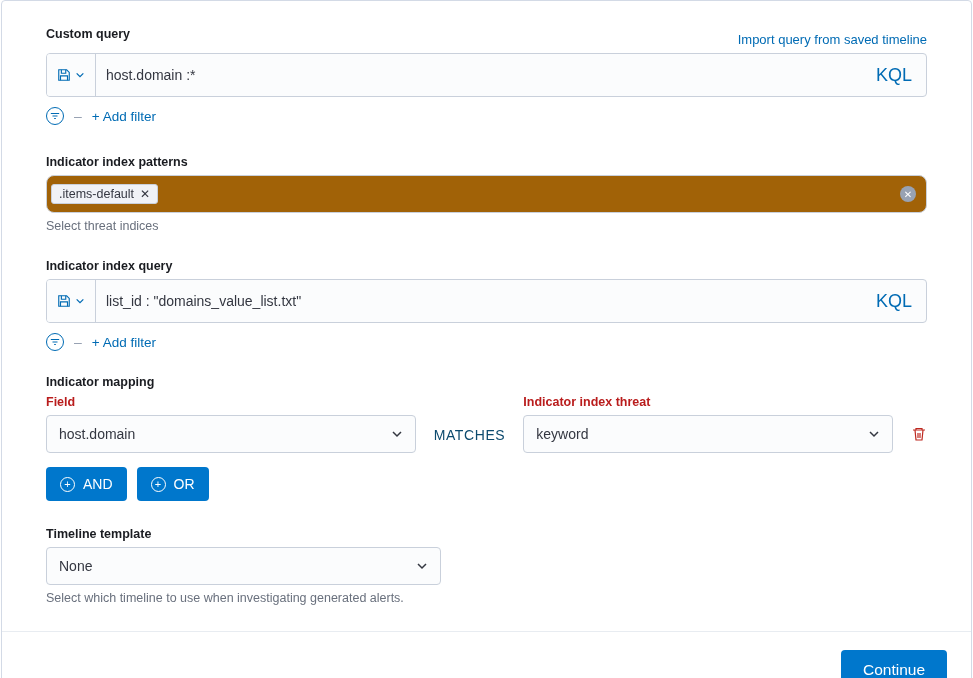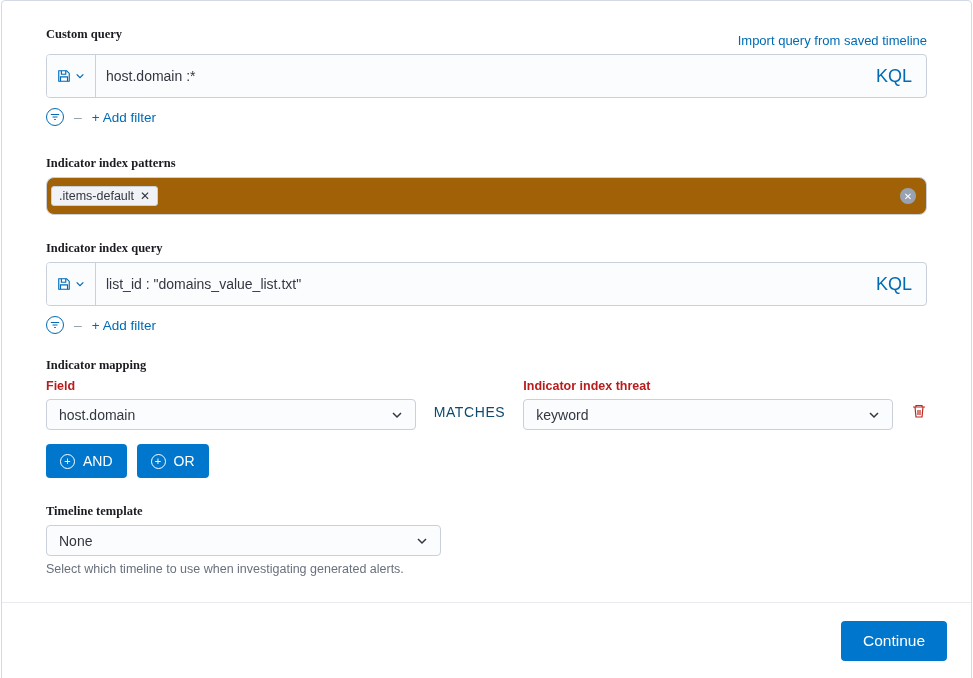--- a/index.html
+++ b/index.html
@@ -21,21 +21,20 @@
   }
   .panel-inner {
     padding: 0 44px 0 44px;
   }
   .section-label {
     font-size: 12.5px;
     font-weight: 600;
     color: #1a1c21;
     margin-bottom: 6px;
     margin-top: 16px;
-    font-family: Liberation Serif, serif;
   }
   .row-header {
     display: flex;
     justify-content: space-between;
     align-items: flex-end;
     margin-top: 10px;
     margin-bottom: 6px;
   }
   .link {
     color: #006bb4;
@@ -163,21 +162,21 @@
     color:#b91c1c;
     margin-bottom:6px;
   }
   .select-box {
     display:flex;
     align-items:center;
     justify-content:space-between;
     border:1px solid #c9d0db;
     border-radius:4px;
     background:#fbfcfd;
-    height:31px;
+    height:38px;
     padding:0 12px;
     font-size:14px;
     color:#343741;
     cursor:pointer;
     width:100%;
   }
   .matches-label {
     color:#0c4a6e;
     font-size:14px;
     letter-spacing:0.6px;
@@ -272,20 +271,21 @@
     </div>
 
     <div class="section-label" style="margin-top:30px;">Indicator index patterns</div>
     <div class="combo-box">
       <span class="combo-tag">
         <span>.items-default</span>
         <span class="x">✕</span>
       </span>
       <span class="combo-clear">✕</span>
     </div>
+    <div class="help-text">Select threat indices</div>
 
     <div class="section-label" style="margin-top:26px;">Indicator index query</div>
     <div class="query-bar">
       <div class="query-prefix-btn">
         <svg width="14" height="14" viewBox="0 0 16 16" fill="none" stroke="#006bb4" stroke-width="1.3">
           <path d="M2 2h9l3 3v9H2z"></path>
             <path d="M5 2v4h5V2"></path>
             <path d="M4 14v-5h8v5"></path>
         </svg>
         <svg class="chev-down" width="10" height="10" viewBox="0 0 12 12" fill="none" stroke="#006bb4" stroke-width="1.5">

